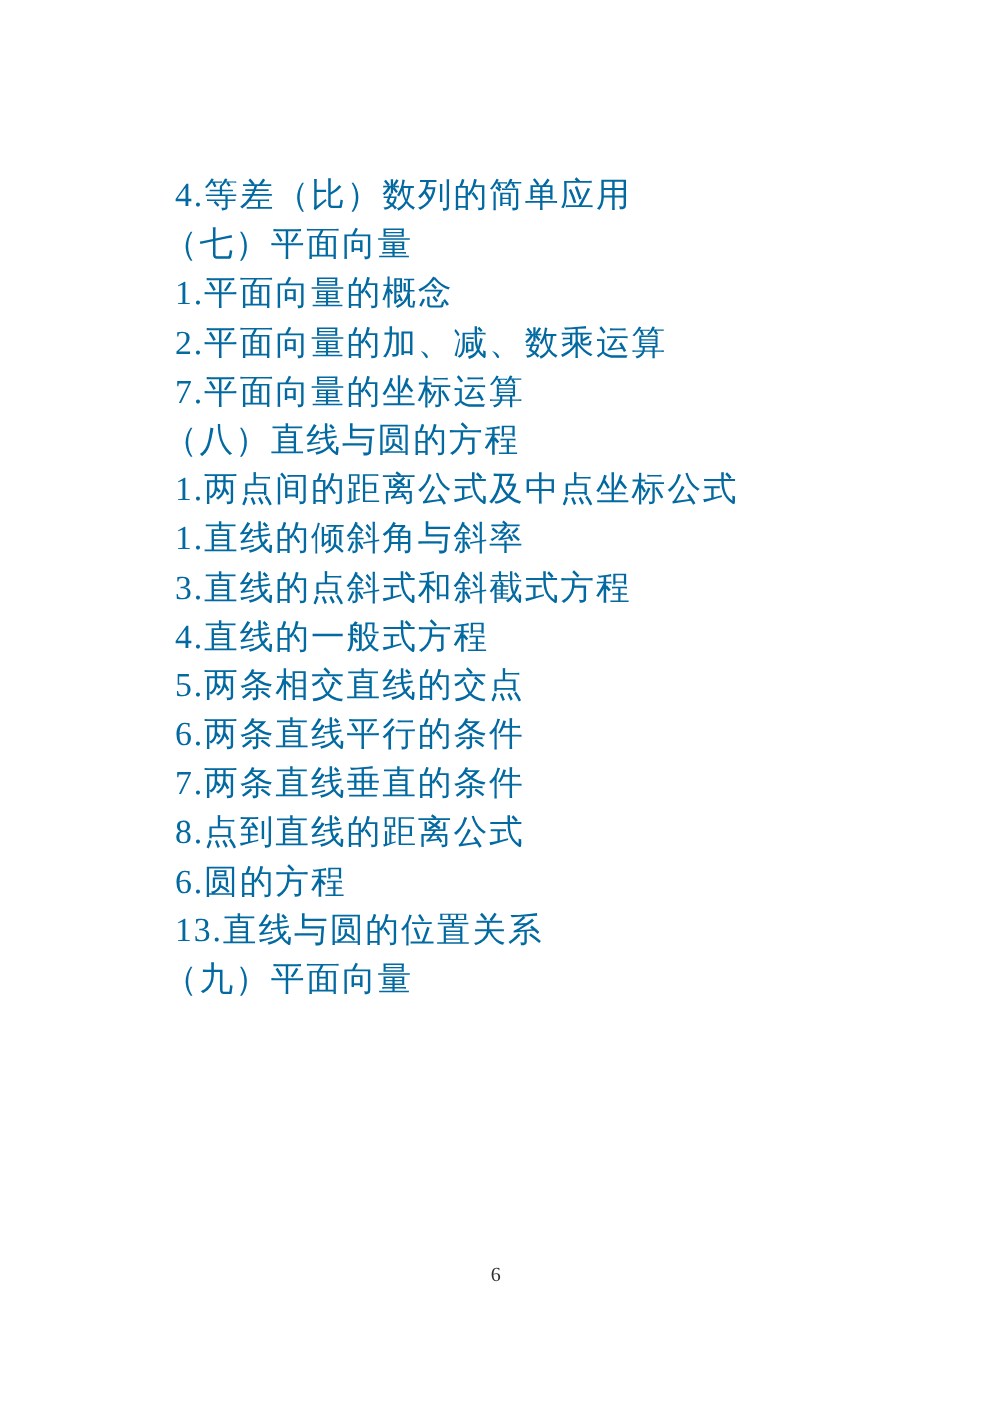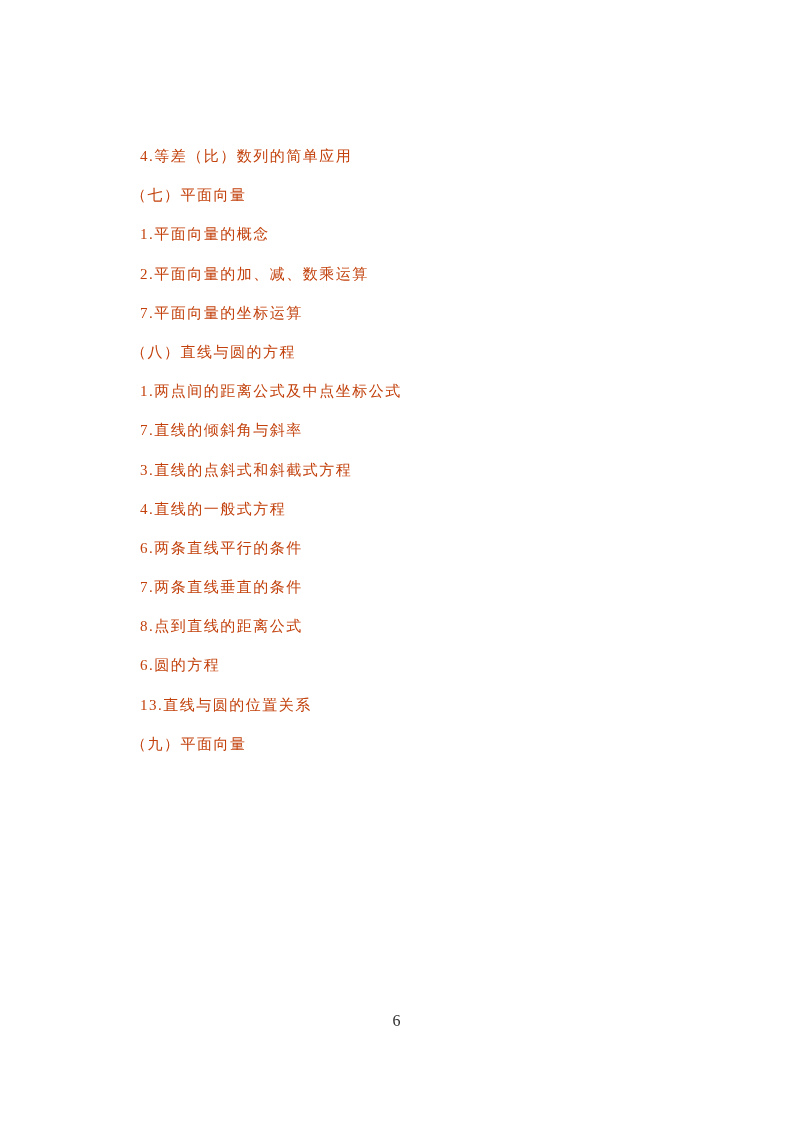--- a/index.html
+++ b/index.html
@@ -18,23 +18,23 @@
   }
   .content {
     position: absolute;
     top: 137px;
     left: 131px;
     right: 50px;
   }
   .line {
     height: 39.2px;
     line-height: 39.2px;
-    font-size: 15px;
+    font-size: 27px;
     letter-spacing: 1.5px;
-    color: #c2410c;
+    color: #0369a1;
     white-space: nowrap;
     font-weight: 400;
   }
   .line.item {
     padding-left: 9px;
   }
   .page-footer {
     position: absolute;
     top: 1010px;
     left: 0;
@@ -53,23 +53,24 @@
 
 <div class="page">
   <div class="content">
     <div class="line item">4.等差（比）数列的简单应用</div>
     <div class="line section">（七）平面向量</div>
     <div class="line item">1.平面向量的概念</div>
     <div class="line item">2.平面向量的加、减、数乘运算</div>
     <div class="line item">7.平面向量的坐标运算</div>
     <div class="line section">（八）直线与圆的方程</div>
     <div class="line item">1.两点间的距离公式及中点坐标公式</div>
-    <div class="line item">7.直线的倾斜角与斜率</div>
+    <div class="line item">1.直线的倾斜角与斜率</div>
     <div class="line item">3.直线的点斜式和斜截式方程</div>
     <div class="line item">4.直线的一般式方程</div>
+    <div class="line item">5.两条相交直线的交点</div>
     <div class="line item">6.两条直线平行的条件</div>
     <div class="line item">7.两条直线垂直的条件</div>
     <div class="line item">8.点到直线的距离公式</div>
     <div class="line item">6.圆的方程</div>
     <div class="line item">13.直线与圆的位置关系</div>
     <div class="line section">（九）平面向量</div>
   </div>
 
   <div class="page-footer">
     <span class="page-number">6</span>

